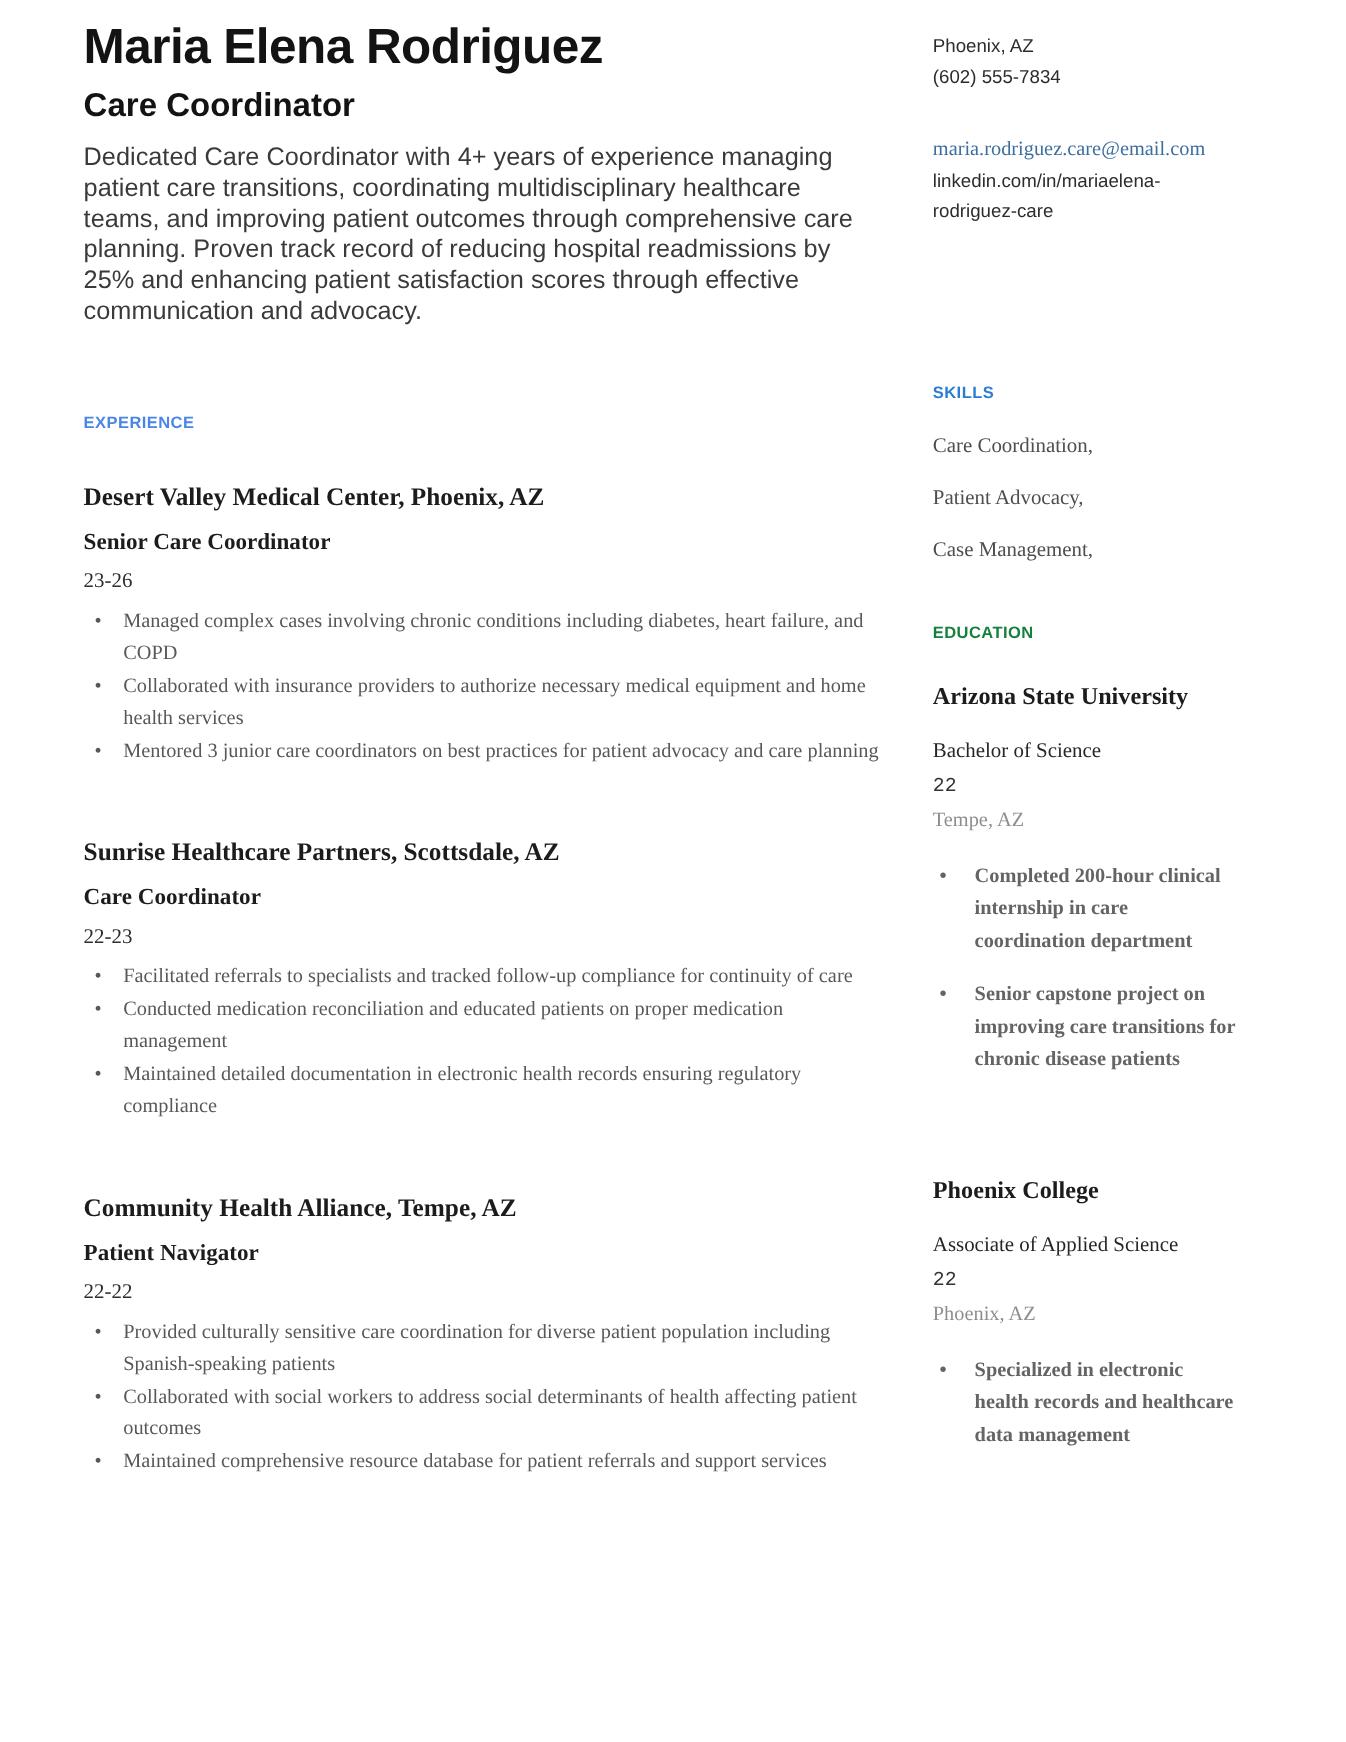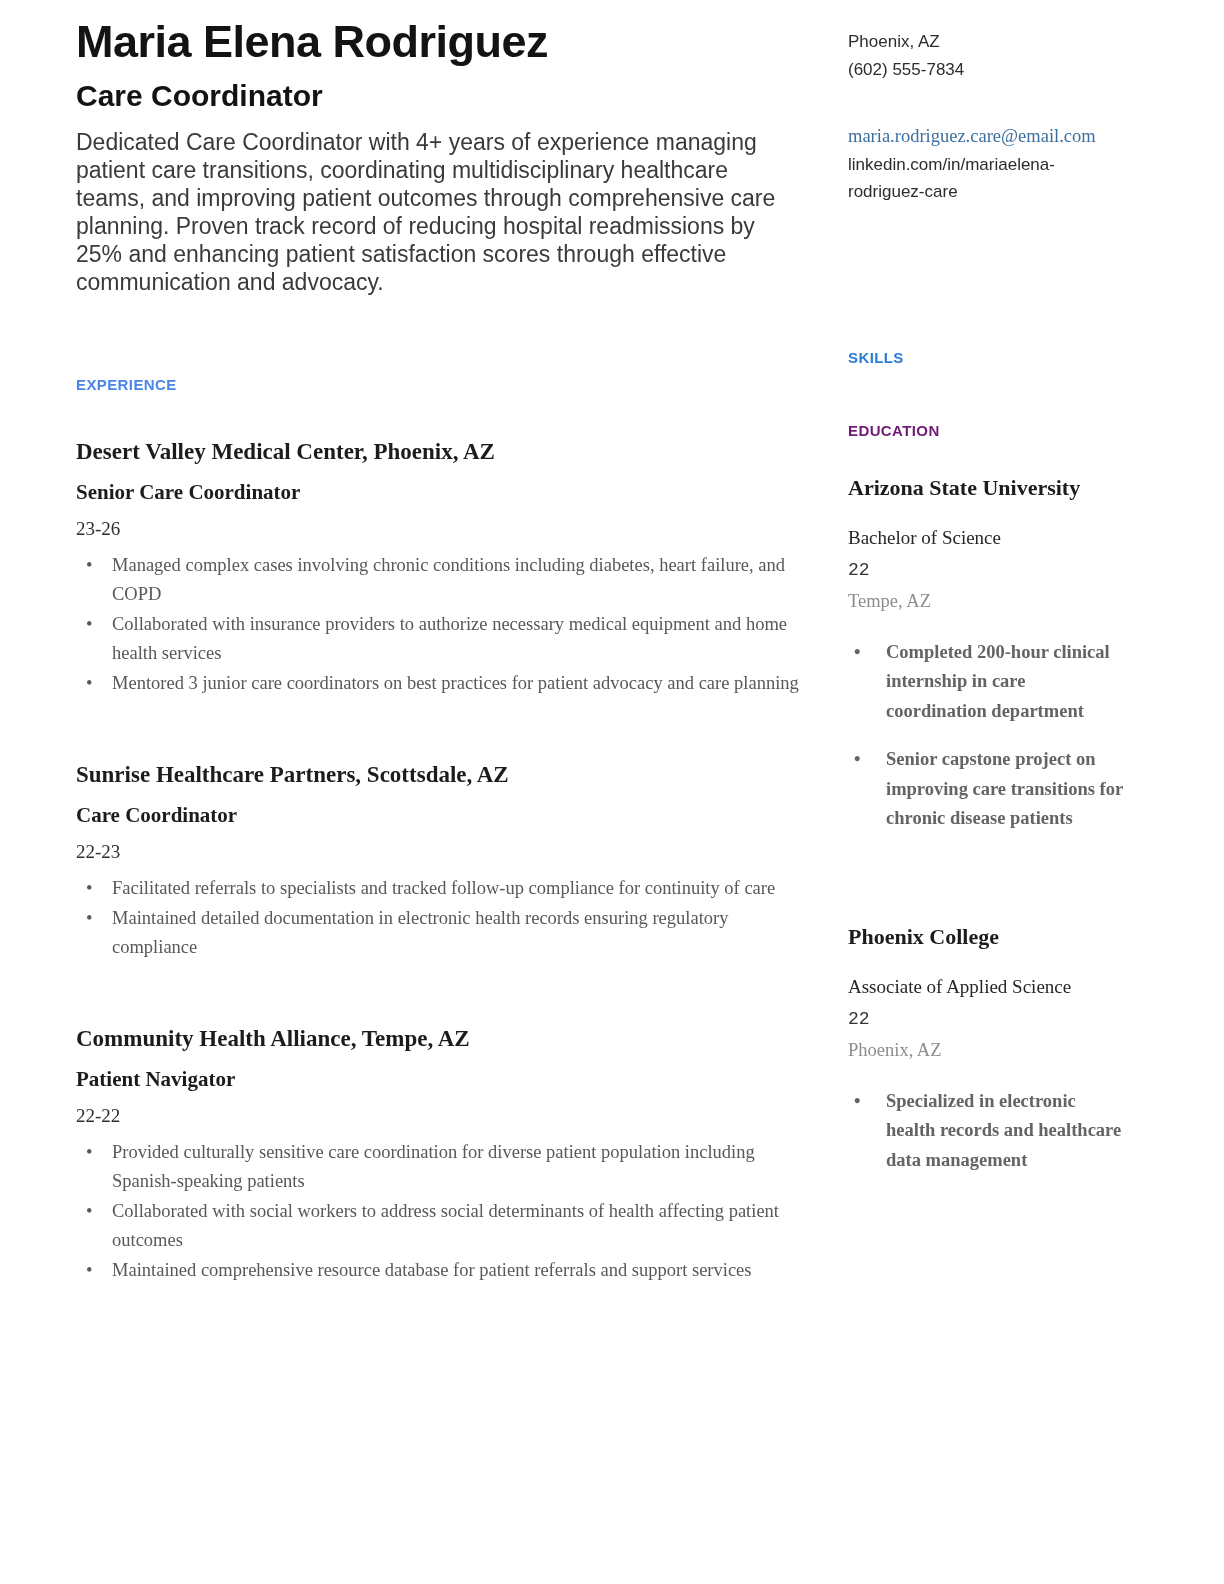--- a/index.html
+++ b/index.html
@@ -205,20 +205,21 @@
         </div>
 
         <div class="job">
           <div class="company">Sunrise Healthcare Partners, Scottsdale, AZ</div>
           <div class="role">Care Coordinator</div>
           <div class="dates">22-23</div>
           <ul class="bullets">
 
               <li>Facilitated referrals to specialists and tracked follow-up compliance for continuity of care</li>
 
+              <li>Conducted medication reconciliation and educated patients on proper medication management</li>
 
               <li>Maintained detailed documentation in electronic health records ensuring regulatory compliance</li>
             </ul>
         </div>
 
         <div class="job">
           <div class="company">Community Health Alliance, Tempe, AZ</div>
           <div class="role">Patient Navigator</div>
           <div class="dates">22-22</div>
           <ul class="bullets">
@@ -238,22 +239,30 @@
 
     <div class="contact">
       <span class="contact-line">Phoenix, AZ</span>
       <span class="contact-line">(602) 555-7834</span>
       <a class="email-link" style="color: rgb(60, 110, 159);">maria.rodriguez.care@email.com</a>
       <span class="contact-line">linkedin.com/in/mariaelena-rodriguez-care</span>
     </div>
 
     <div class="section-heading skills-heading" style="color: rgb(43, 124, 211);">SKILLS</div>
 
-
-    <div class="section-heading education-heading" style="color: #701a75;">EDUCATION</div>
+    <ul class="skills-list">
+
+        <li>Care Coordination,</li>
+
+        <li>Patient Advocacy,</li>
+
+        <li>Case Management,</li>
+      </ul>
+
+    <div class="section-heading education-heading" style="color: #15803d;">EDUCATION</div>
 
     <div>
 
         <div class="school">
           <div class="school-name">Arizona State University</div>
           <div class="degree">Bachelor of Science</div>
           <div class="grad-year">22</div>
           <div class="school-location">Tempe, AZ</div>
           <ul class="edu-bullets">
 

